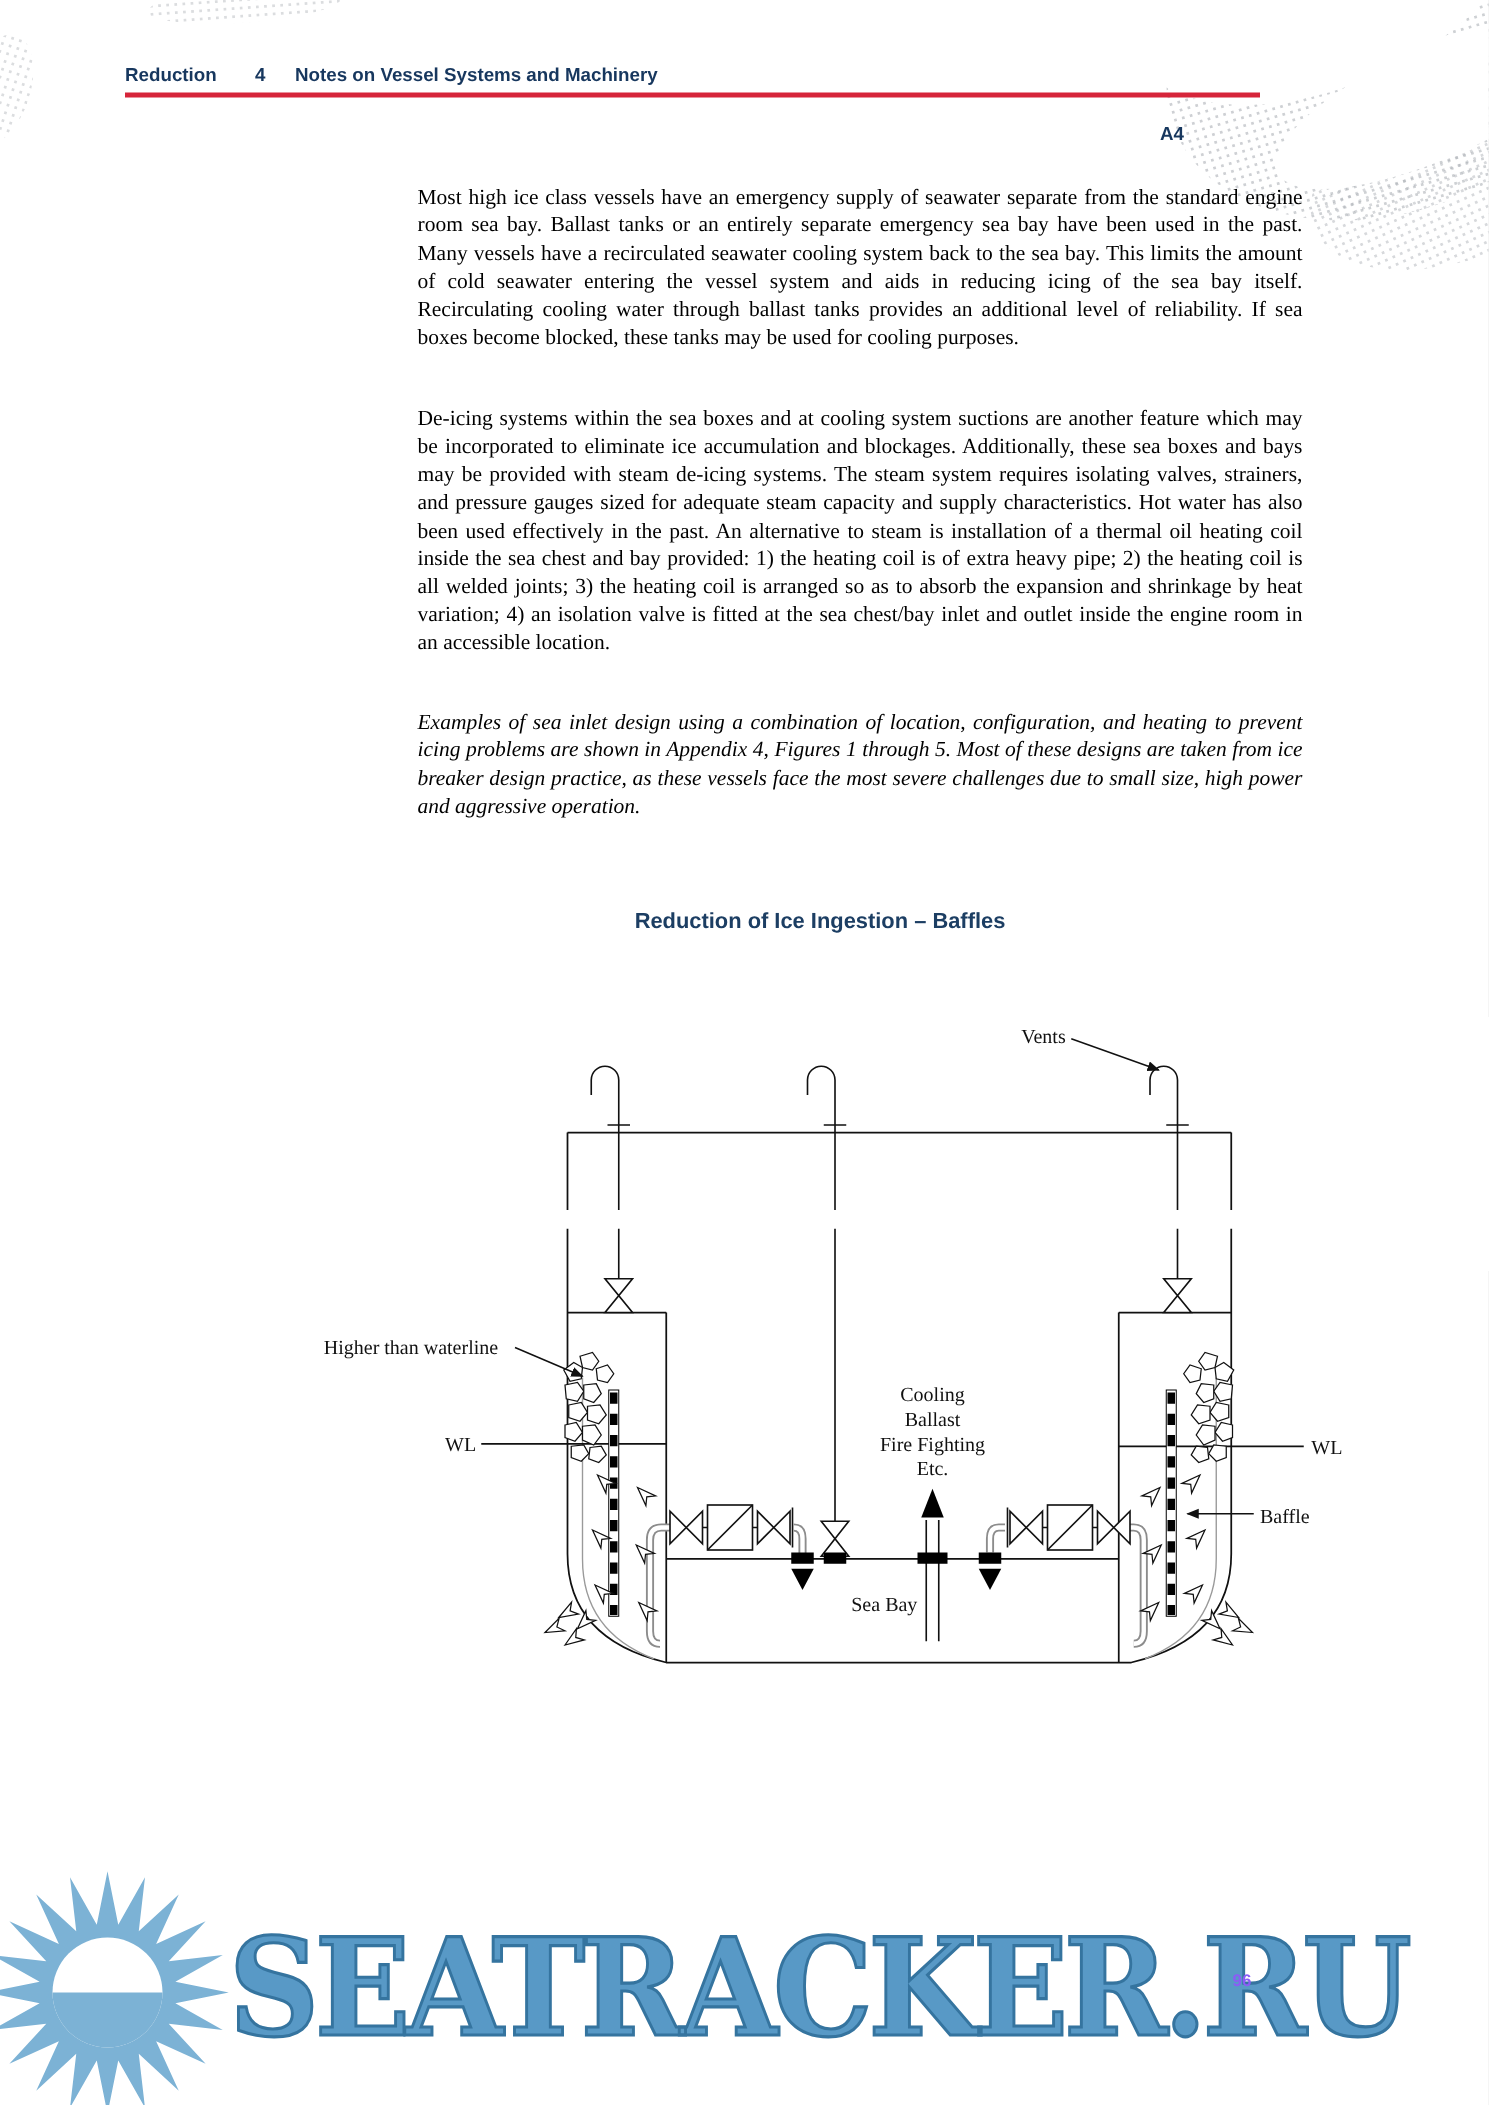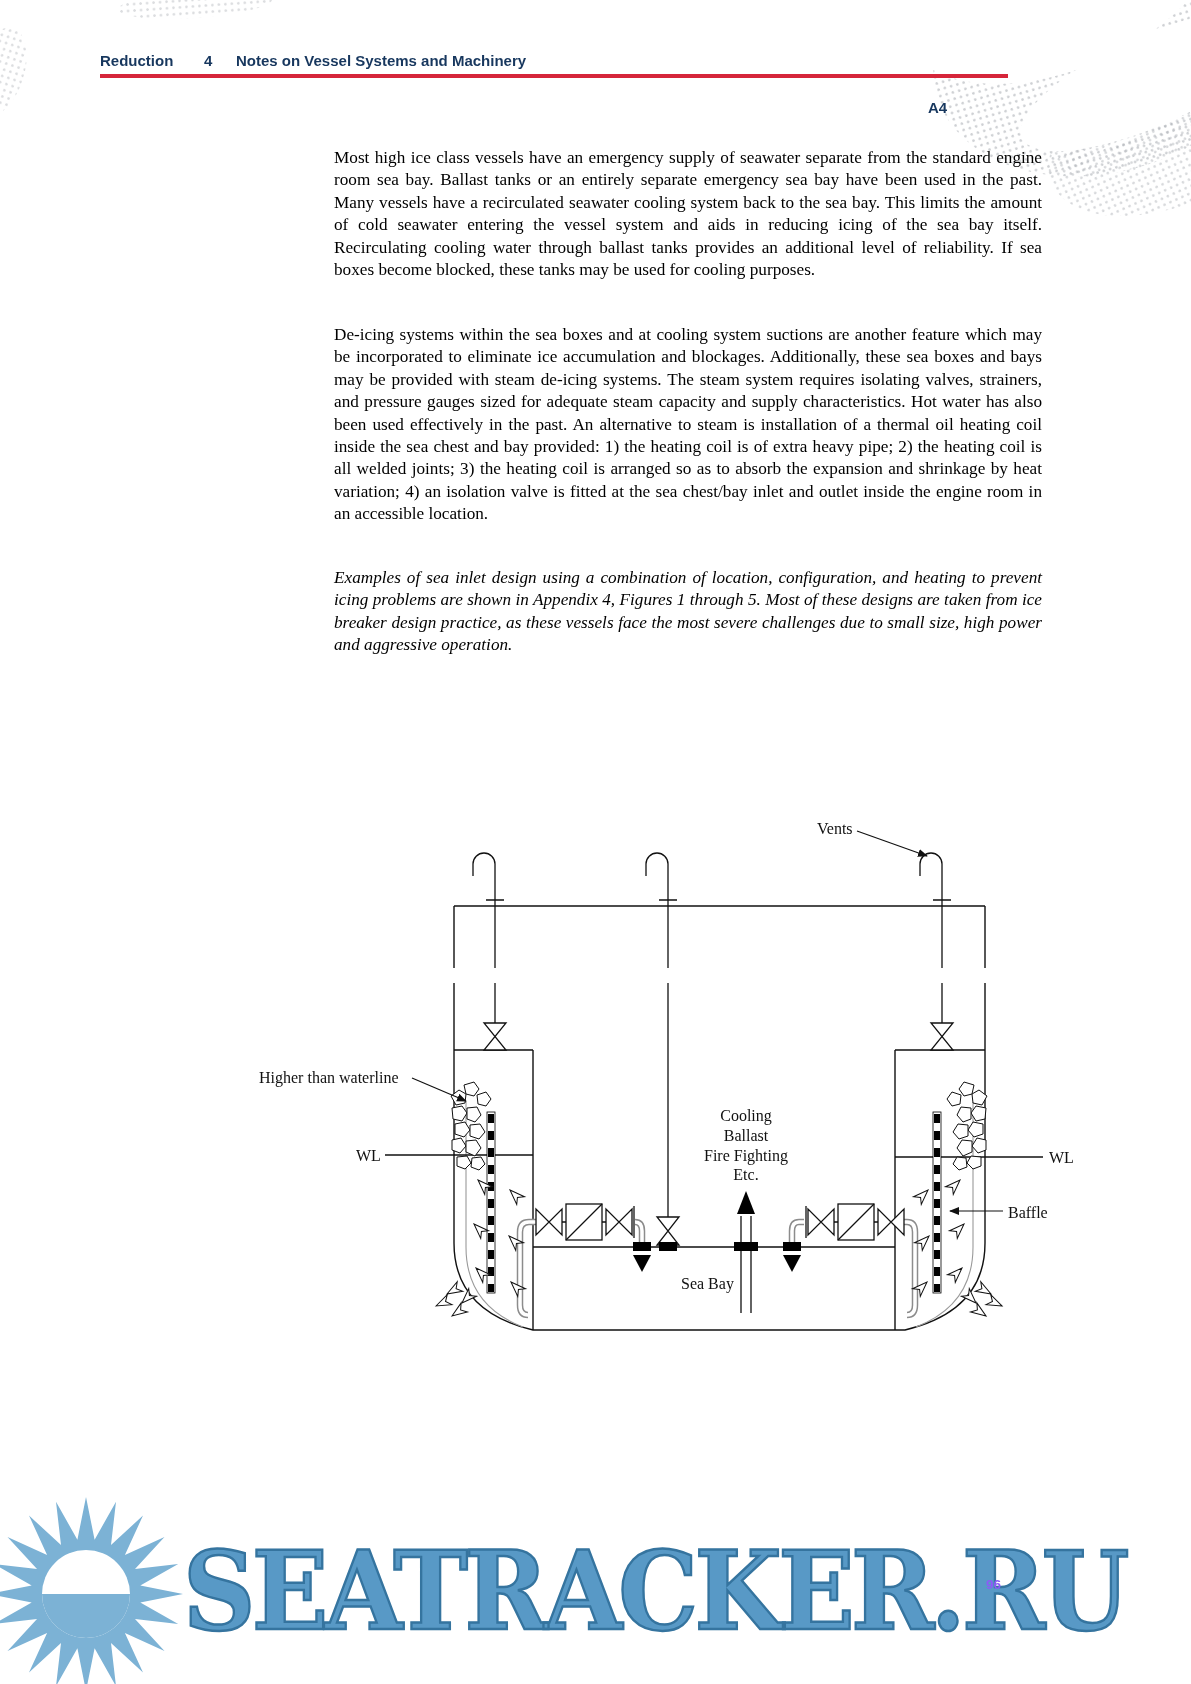--- a/index.html
+++ b/index.html
@@ -51,20 +51,21 @@
   <span class="hdr-txt" style="left:204px;">4</span>
   <span class="hdr-txt" style="left:236px;">Notes on Vessel Systems and Machinery</span>
   <span class="hdr-txt" style="left:928px;margin-top:47px;">A4</span>
   <div class="hdr-rule"></div>
 
   <div class="para" style="top:147px;">Most high ice class vessels have an emergency supply of seawater separate from the standard engine room sea bay. Ballast tanks or an entirely separate emergency sea bay have been used in the past. Many vessels have a recirculated seawater cooling system back to the sea bay. This limits the amount of cold seawater entering the vessel system and aids in reducing icing of the sea bay itself. Recirculating cooling water through ballast tanks provides an additional level of reliability. If sea boxes become blocked, these tanks may be used for cooling purposes.</div>
   <div class="para" style="top:324px;">De-icing systems within the sea boxes and at cooling system suctions are another feature which may be incorporated to eliminate ice accumulation and blockages. Additionally, these sea boxes and bays may be provided with steam de-icing systems. The steam system requires isolating valves, strainers, and pressure gauges sized for adequate steam capacity and supply characteristics. Hot water has also been used effectively in the past. An alternative to steam is installation of a thermal oil heating coil inside the sea chest and bay provided: 1) the heating coil is of extra heavy pipe; 2) the heating coil is all welded joints; 3) the heating coil is arranged so as to absorb the expansion and shrinkage by heat variation; 4) an isolation valve is fitted at the sea chest/bay inlet and outlet inside the engine room in an accessible location.</div>
   <div class="para" style="top:567px;font-style:italic;">Examples of sea inlet design using a combination of location, configuration, and heating to prevent icing problems are shown in Appendix 4, Figures 1 through 5. Most of these designs are taken from ice breaker design practice, as these vessels face the most severe challenges due to small size, high power and aggressive operation.</div>
 
   <div class="figtitle">
+    <div>Reduction of Ice Ingestion – Baffles</div>
   </div>
 
   <svg class="diagram" viewBox="230 758 860 592">
     <defs>
       <marker id="ah" markerUnits="userSpaceOnUse" markerWidth="12" markerHeight="10" refX="9" refY="4" orient="auto">
         <path d="M0,0 L10,4 L0,8 Z" fill="#111"></path>
       </marker>
       <g id="ice" fill="#fff" stroke="#111" stroke-width="1">
         <polygon points="451,1096 459,1090 466,1094 465,1103 456,1105"></polygon>
         <polygon points="464,1085 474,1082 479,1089 474,1096 466,1094"></polygon>

